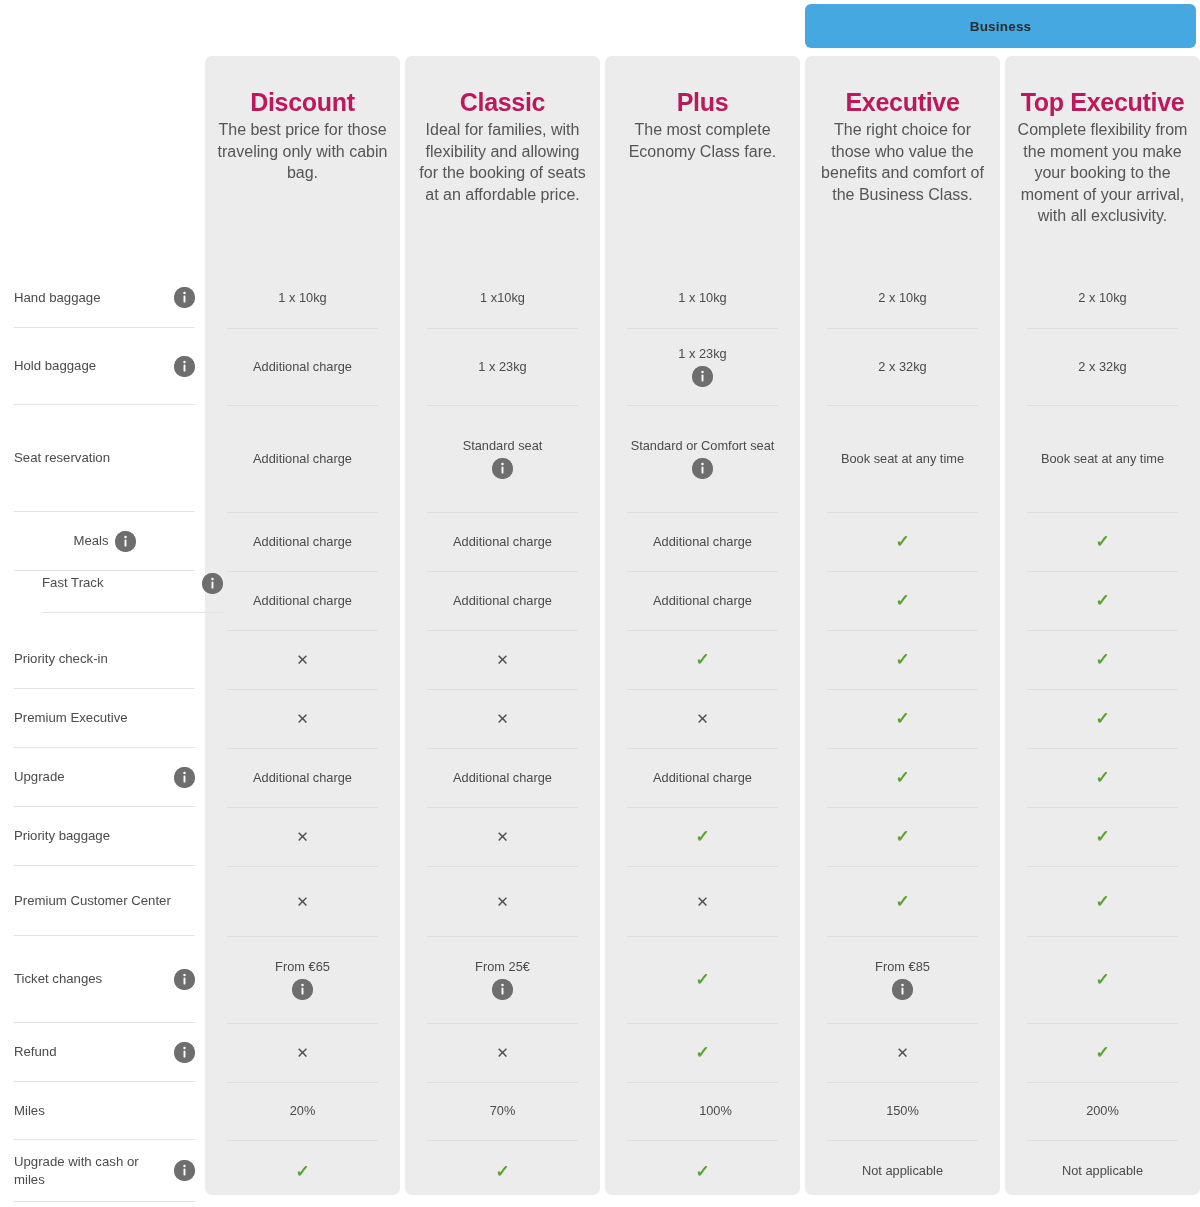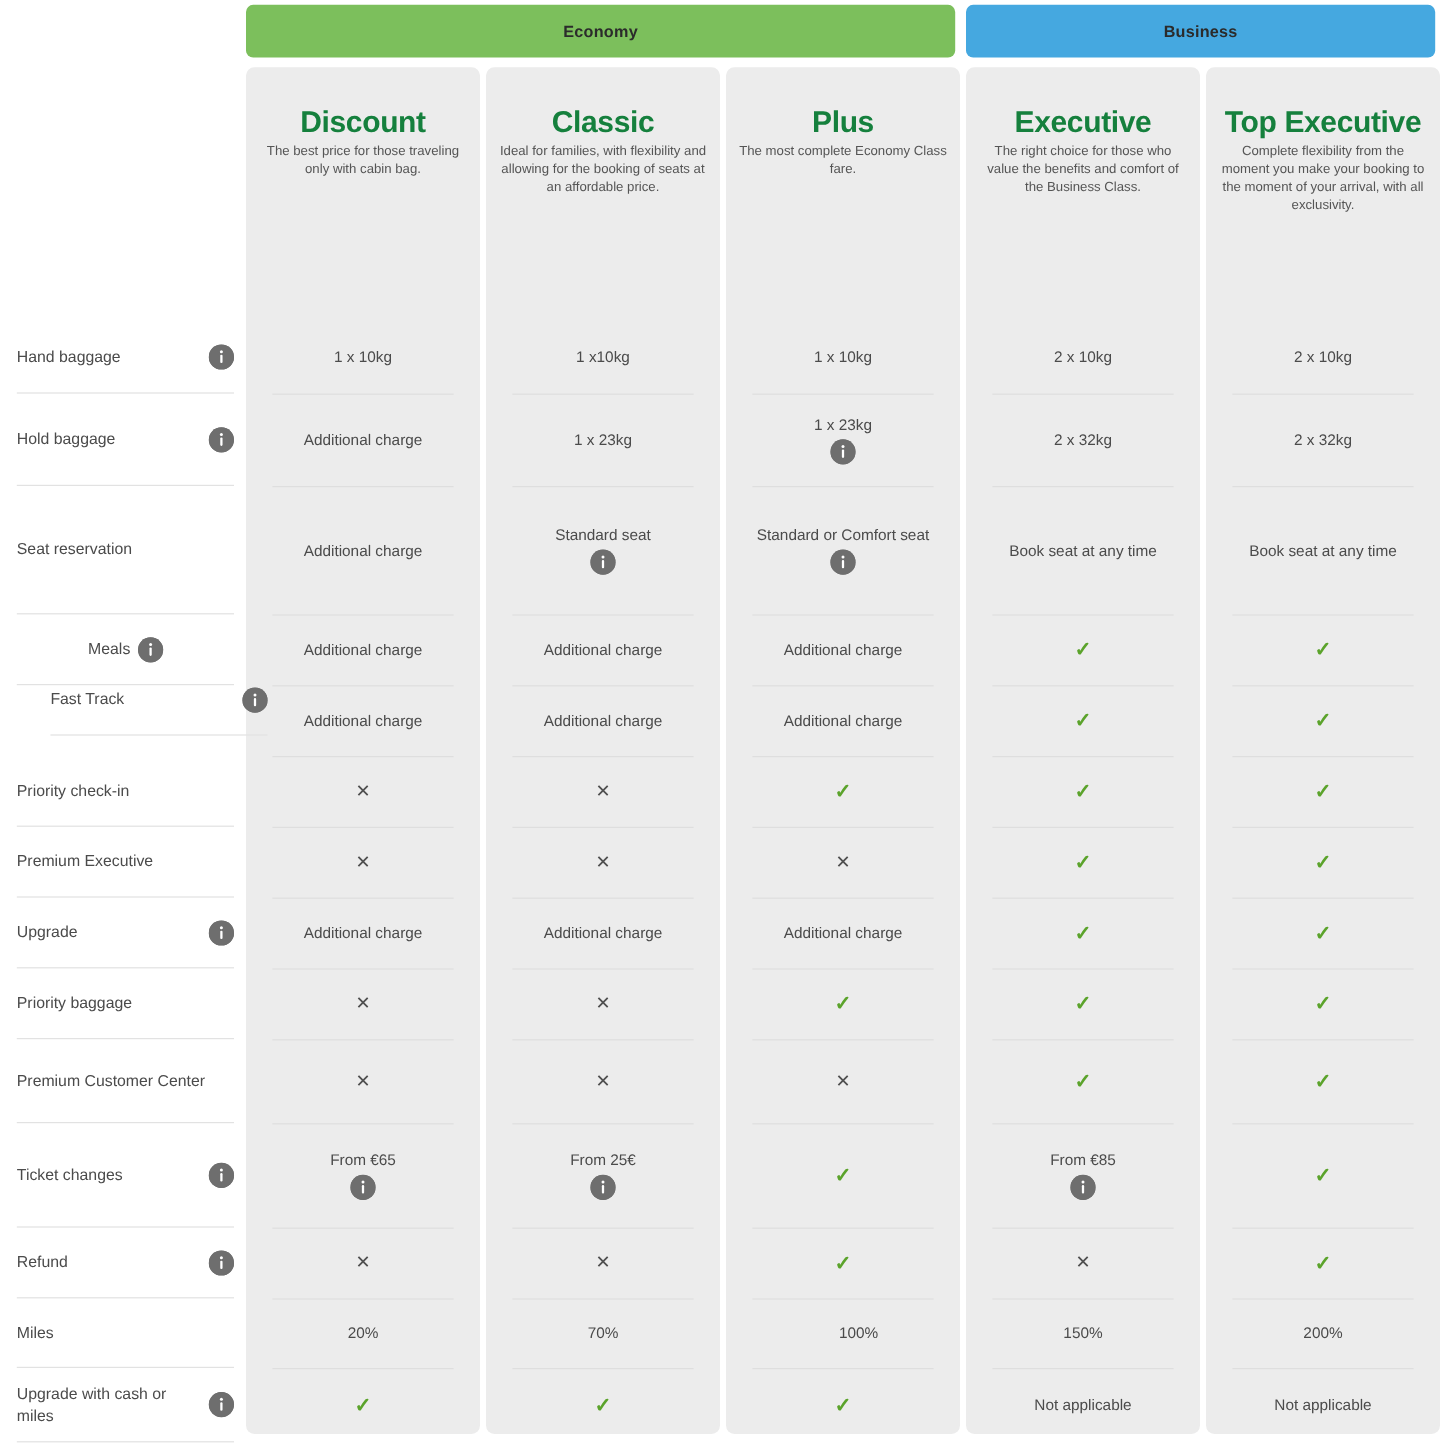--- a/index.html
+++ b/index.html
@@ -58,27 +58,27 @@
 
   .col-head {
     position: absolute;
     top: 0; left: 0; right: 0;
     padding: 32px 10px 0 10px;
     text-align: center;
   }
   .col-title {
     font-size: 25px;
     font-weight: bold;
-    color: #15803d;
+    color: #be185d;
     line-height: 1.12;
     letter-spacing: -0.3px;
   }
   .col-desc {
     margin-top: 3px;
-    font-size: 11px;
+    font-size: 16px;
     color: #555555;
     line-height: 1.35;
   }
 
   
   .labels {
     position: absolute;
     top: 0; left: 0;
     width: 195px;
   }
@@ -154,23 +154,20 @@
     user-select: none;
   }
   .info-icon svg { display: block; }
 </style>
 </head>
 <body>
 
 <div class="fare-table">
 
   <div class="band-row">
-    <div class="band band-economy">
-      <span>Economy</span>
-    </div>
     <div class="band band-business">
       <span>Business</span>
     </div>
   </div>
 
   <div class="col col-0">
     <div class="col-head">
       <div class="col-title">Discount</div>
       <div class="col-desc">The best price for those traveling only with cabin bag.</div>
     </div>

